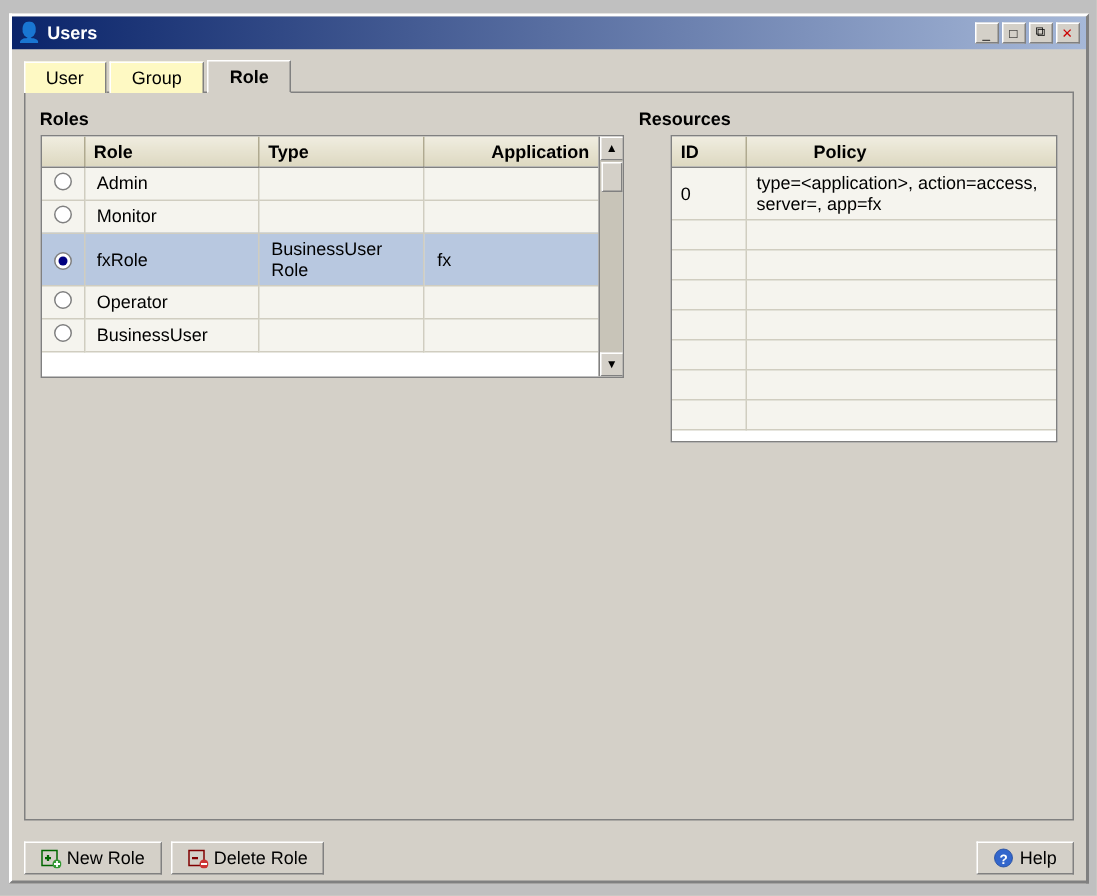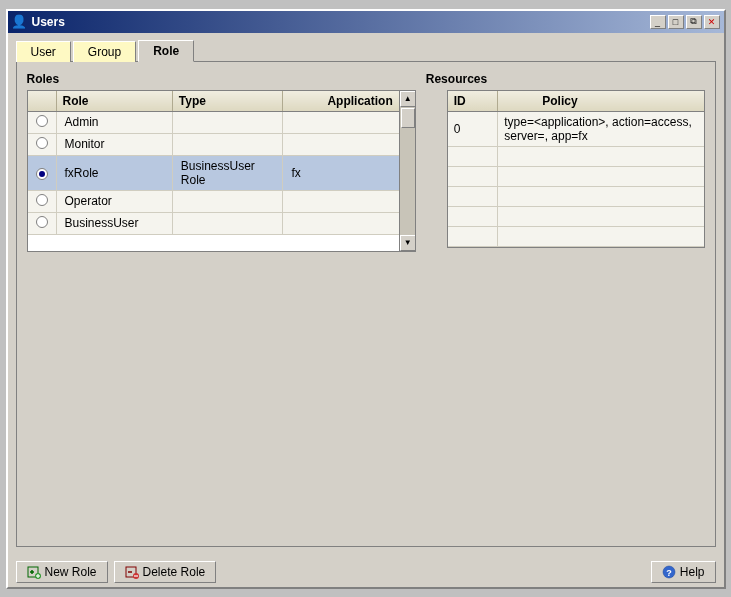--- a/index.html
+++ b/index.html
@@ -192,21 +192,21 @@
     .scroll-thumb {
       width: 14px;
       height: 20px;
       background: #d4d0c8;
       border: 1px solid #808080;
       border-top-color: #ffffff;
       border-left-color: #ffffff;
       margin: 1px;
     }
     .resources-table-wrapper {
-      height: 158px;
+      height: 205px;
       overflow: hidden;
       margin-left: 21px;
     }
     .res-row td {
       border-bottom: 1px solid #d0cdc0;
       border-right: 1px solid #d0cdc0;
       padding: 3px 6px;
       background: #f5f4ee;
       height: 20px;
     }

